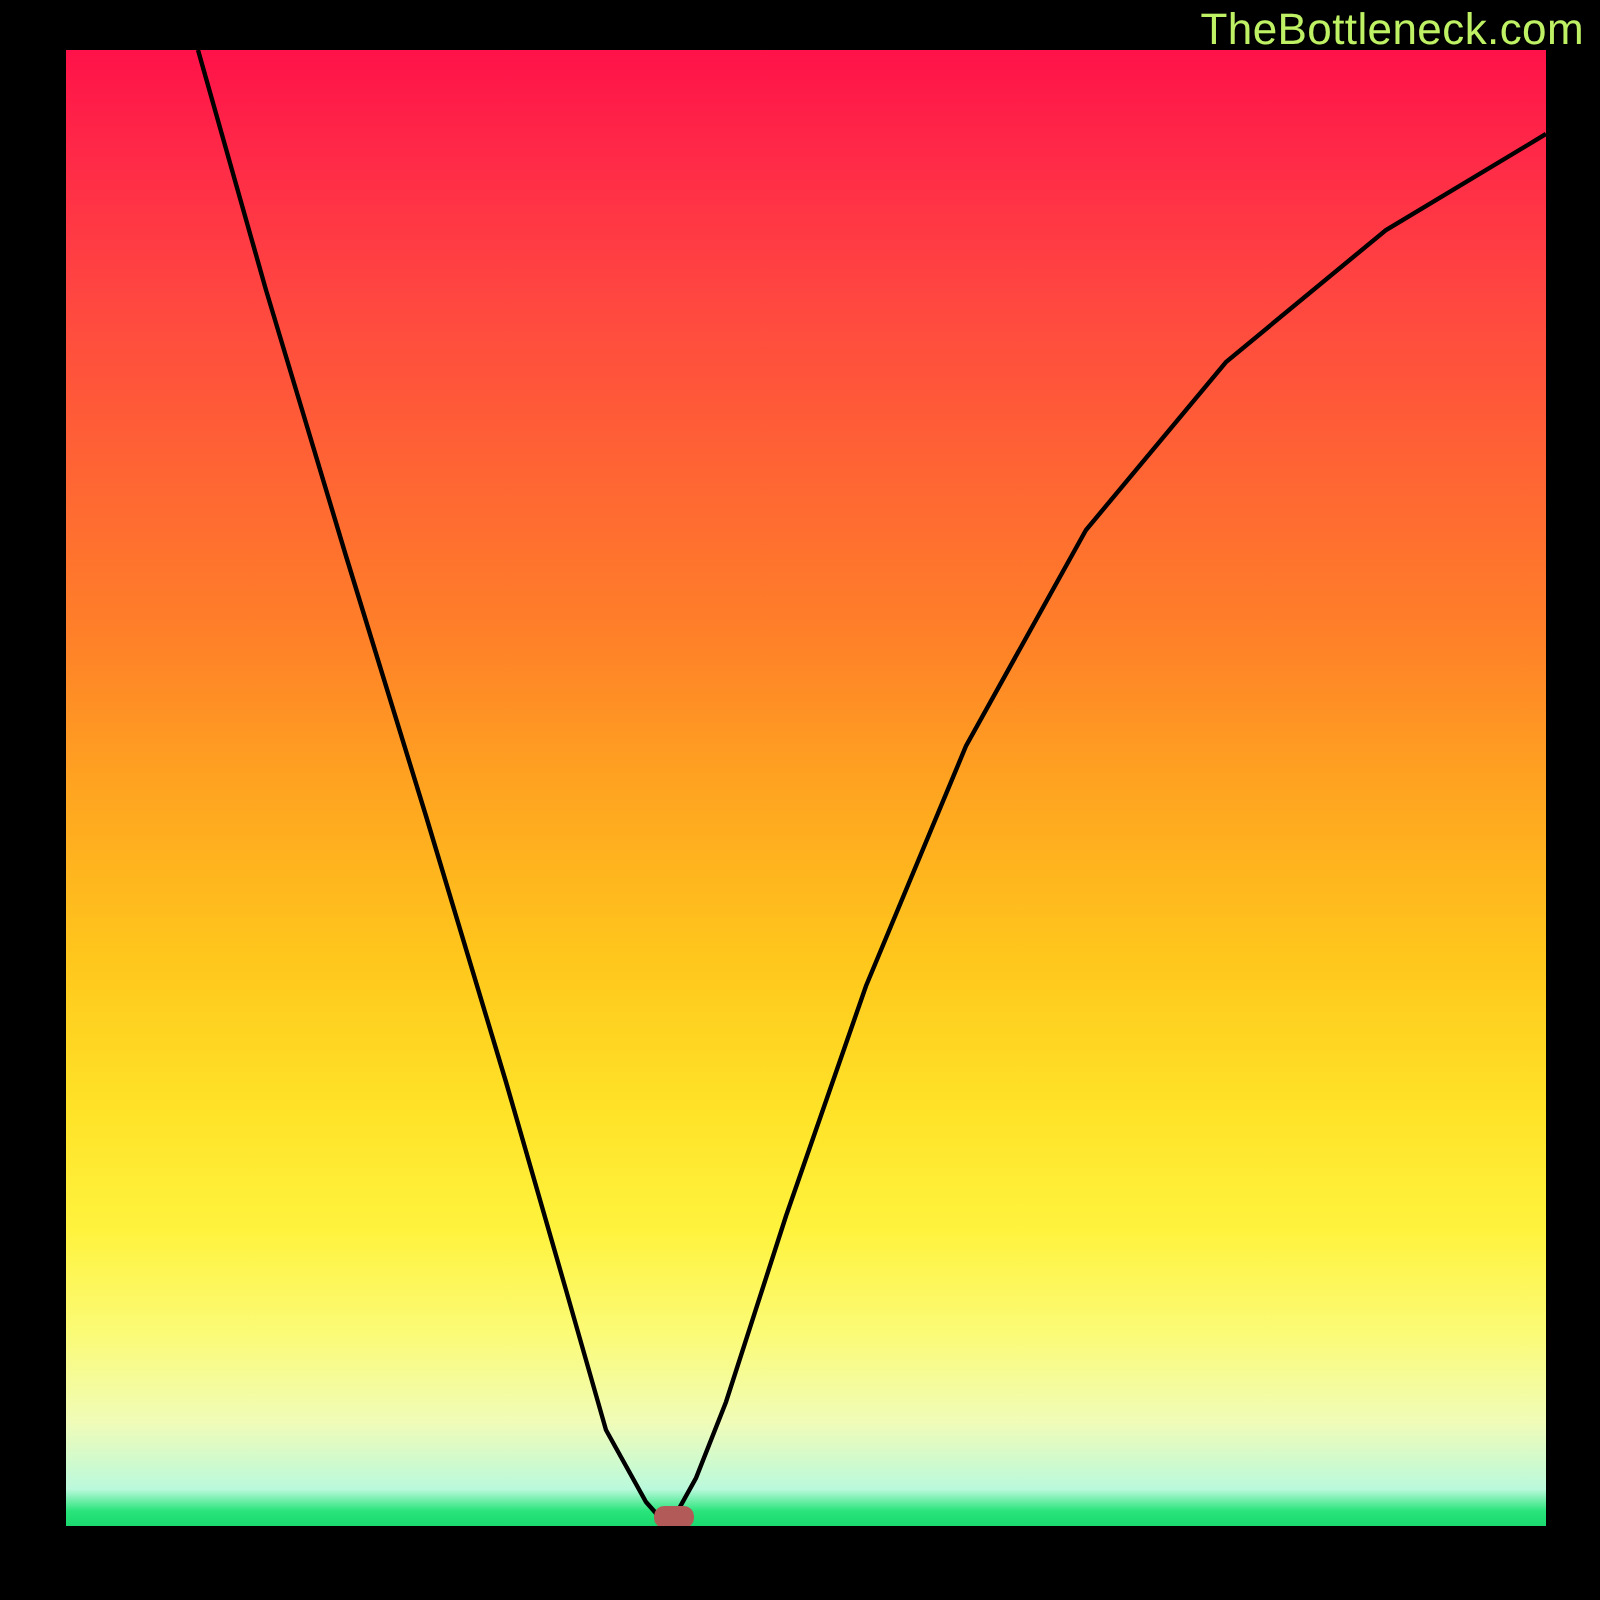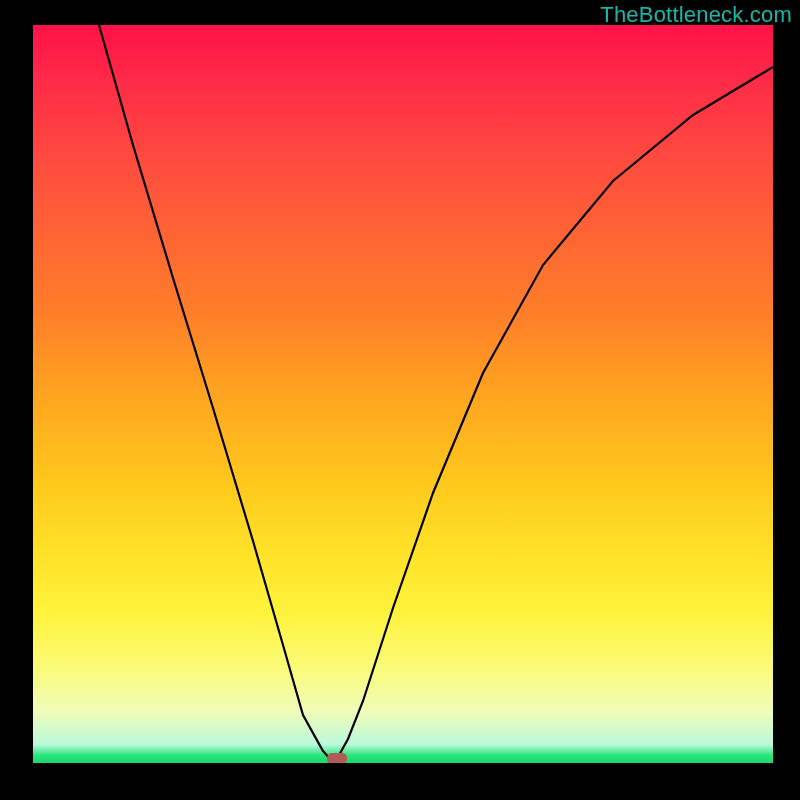--- a/index.html
+++ b/index.html
@@ -8,21 +8,21 @@
     height: 800px;
     background: #000;
     position: relative;
     overflow: hidden;
     font-family: Arial, Helvetica, sans-serif;
   }
   .watermark {
     position: absolute;
     top: 2px;
     right: 8px;
-    color: #14b8a6;
+    color: #bef264;
     font-size: 22px;
     font-weight: 500;
     z-index: 5;
     letter-spacing: 0.2px;
   }
   .plot-area {
     position: absolute;
     left: 33px;
     top: 25px;
     width: 740px;

